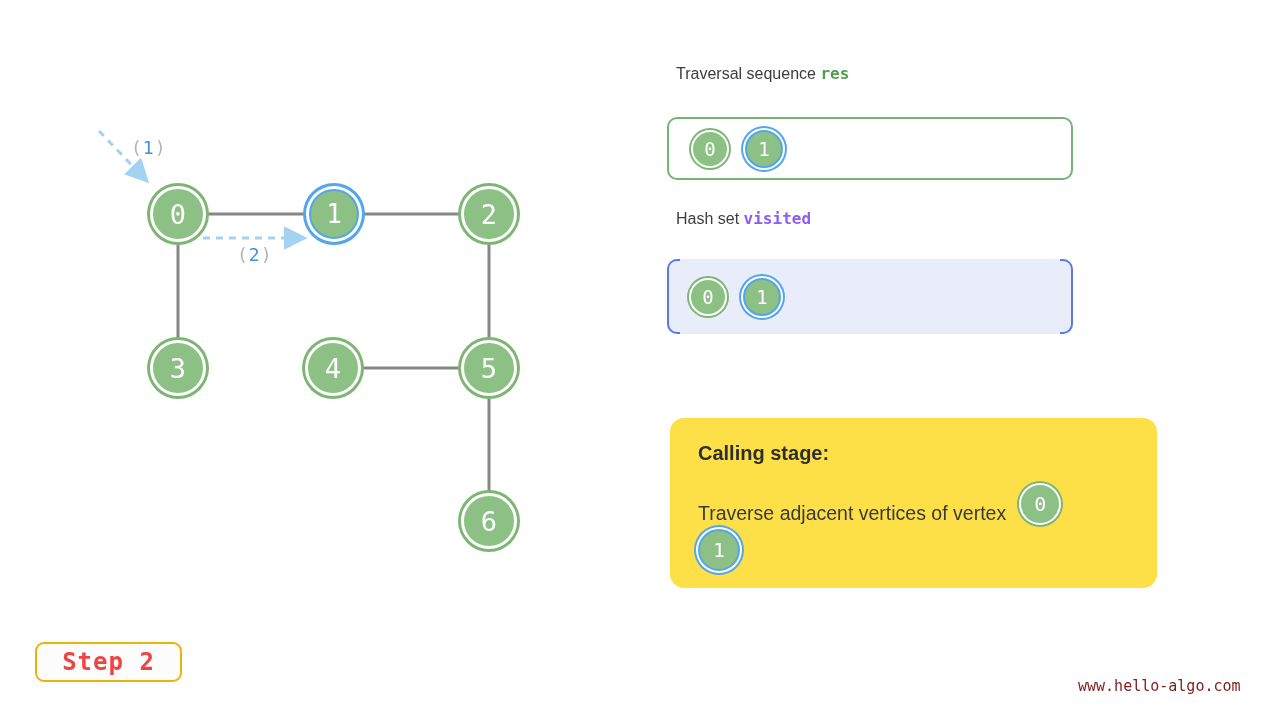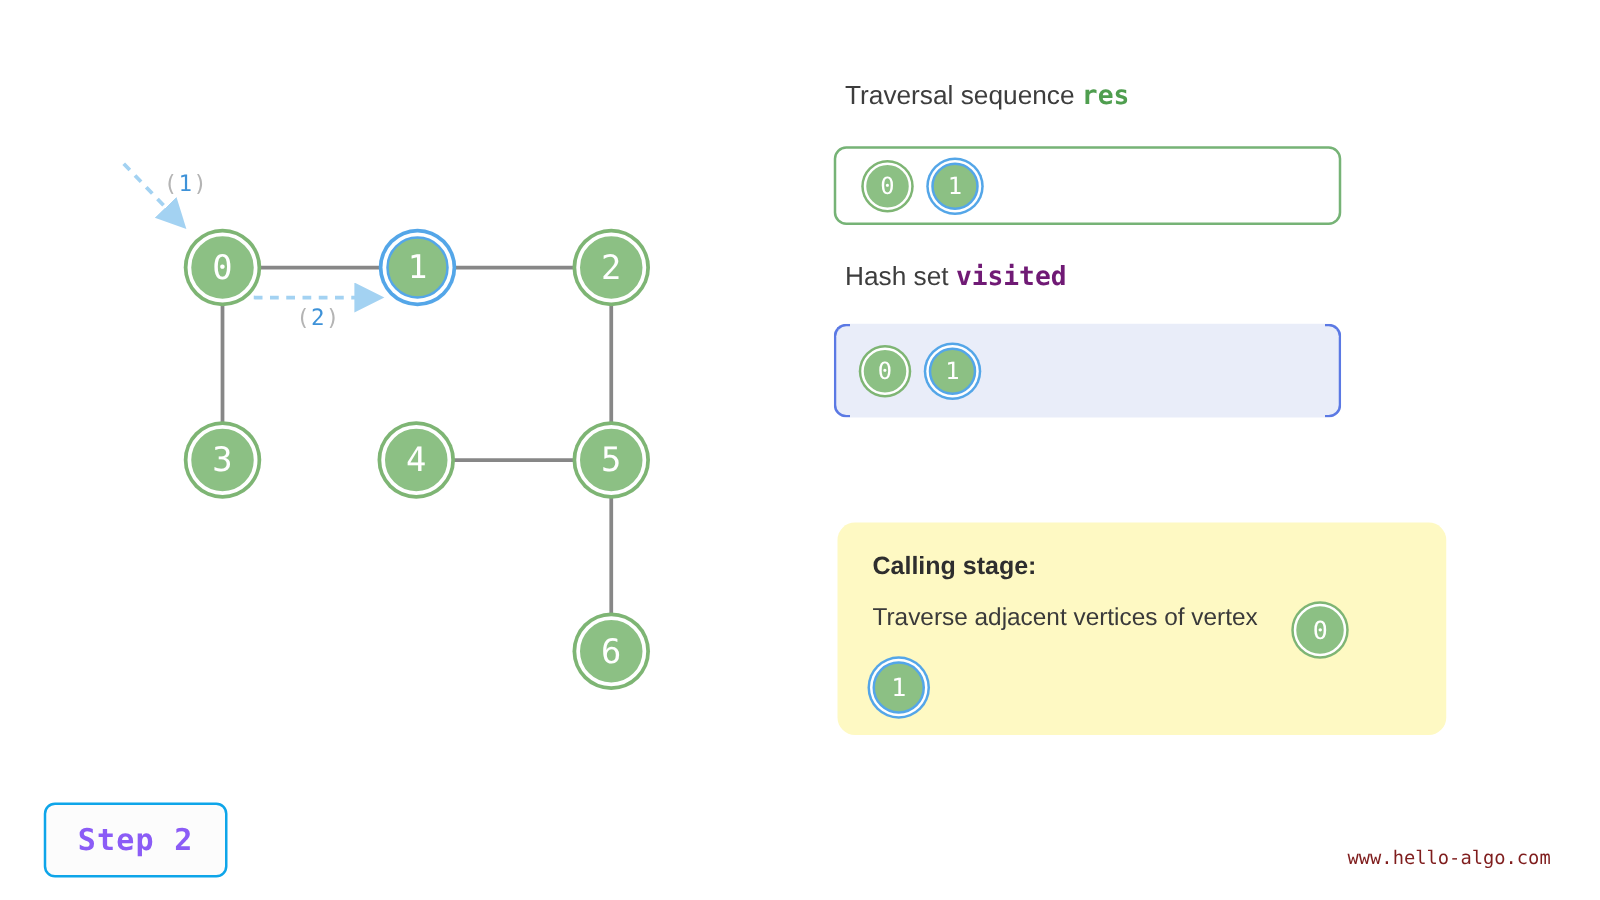--- a/index.html
+++ b/index.html
@@ -34,56 +34,56 @@
   .chip.hl     { background:#8cc084; border:2px solid #54a6e8; box-shadow:0 0 0 2px #fff, 0 0 0 4px #54a6e8; }
 
   
   .arrow-label {
     position: absolute; font-family: "DejaVu Sans Mono", monospace;
     font-size: 18px; color: #b4b4b4; letter-spacing: 1px;
   }
   .arrow-label .num { color: #3e92d8; }
 
   
-  .sec-title { position: absolute; font-size: 21px; color: #3d3d3d; white-space: nowrap; }
+  .sec-title { position: absolute; font-size: 16px; color: #3d3d3d; white-space: nowrap; }
   .code { font-family: "DejaVu Sans Mono", monospace; font-weight: bold; }
   .code.green { color: #4f9e4f; }
-  .code.blue  { color: #701a75; margin-top: 16px; }
+  .code.blue  { color: #8b5cf6; margin-top: 16px; }
 
   .seq-box {
     position: absolute; left: 667px; top: 117px; width: 406px; height: 63px;
     box-sizing: border-box; border: 2px solid #76b376; border-radius: 10px;
     background: #fff; display: flex; align-items: center; gap: 16px; padding-left: 22px;
   }
   .set-box {
     position: absolute; left: 667px; top: 259px; width: 406px; height: 75px;
     box-sizing: border-box; border-radius: 10px; background: #e9edf9;
     display: flex; align-items: center; gap: 16px; padding-left: 22px;
   }
   .bracket { position: absolute; top: 0; bottom: 0; width: 13px; box-sizing: border-box; }
   .bracket.left  { left: 0;  border: 2.5px solid #5b79e4; border-right: none; border-radius: 10px 0 0 10px; }
   .bracket.right { right: 0; border: 2.5px solid #5b79e4; border-left:  none; border-radius: 0 10px 10px 0; }
 
   .calling-panel {
     position: absolute; left: 670px; top: 418px; width: 487px; height: 170px;
-    box-sizing: border-box; background: #fef9c3; border-radius: 14px;
+    box-sizing: border-box; background: #fde047; border-radius: 14px;
     padding: 24px 18px 0 28px;
   }
   .c-title { font-size: 20px; font-weight: bold; color: #2e2e2e; }
-  .c-line  { display: flex; align-items: flex-start; gap: 29px; font-size: 19.5px; color: #3a3a3a; white-space: nowrap; }
+  .c-line  { display: flex; align-items: flex-end; gap: 13px; font-size: 19.5px; color: #3a3a3a; white-space: nowrap; }
   .c-line.first  { margin-top: 18px; }
   .c-line.second { margin-top: 4px; }
 
   
   .step-badge {
-    position: absolute; left: 35px; top: 642px; width: 147px; height: 60px;
-    box-sizing: border-box; border: 2px solid #0ea5e9; border-radius: 9px;
+    position: absolute; left: 35px; top: 642px; width: 147px; height: 40px;
+    box-sizing: border-box; border: 2px solid #eab308; border-radius: 9px;
     background: #fcfcfc; display: flex; align-items: center; justify-content: center;
     font-family: "DejaVu Sans Mono", monospace; font-weight: bold; font-size: 24px;
-    color: #8b5cf6; letter-spacing: 1px;
+    color: #ef4444; letter-spacing: 1px;
   }
   .watermark {
     position: absolute; left: 1078px; top: 677px;
     font-family: "DejaVu Sans Mono", monospace; font-size: 15px; color: #7f1d1d;
   }
 </style>
 </head>
 <body>
 
 <svg class="layer" width="1280" height="720">

